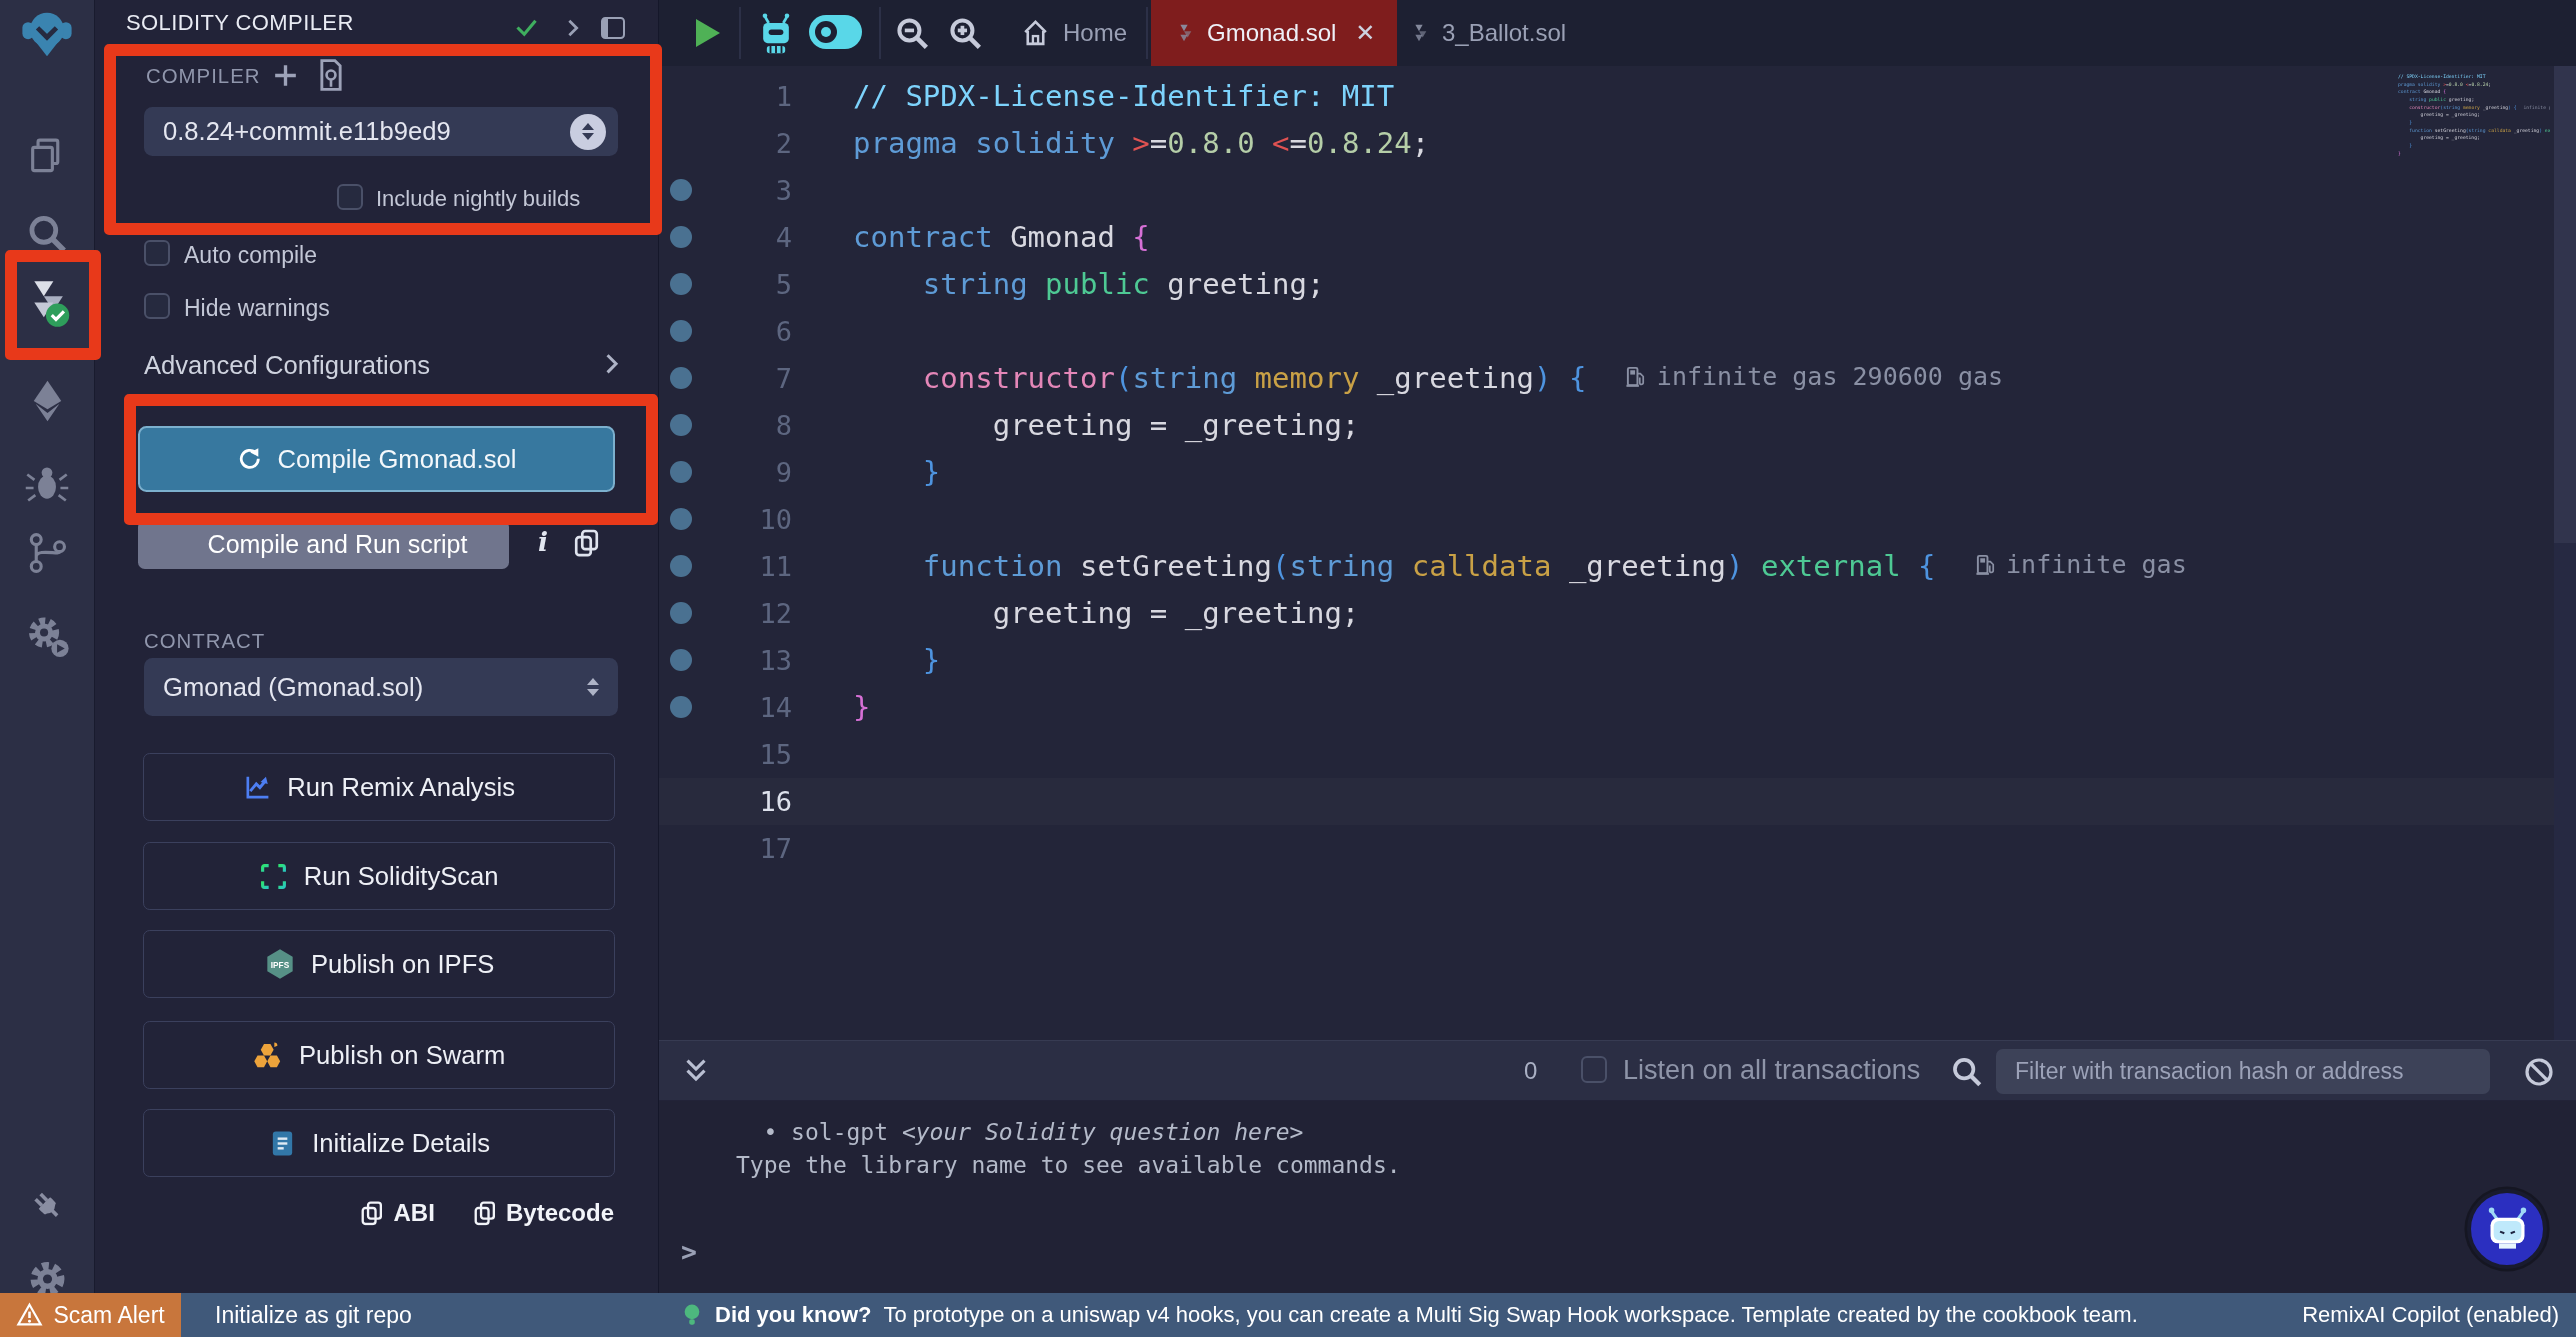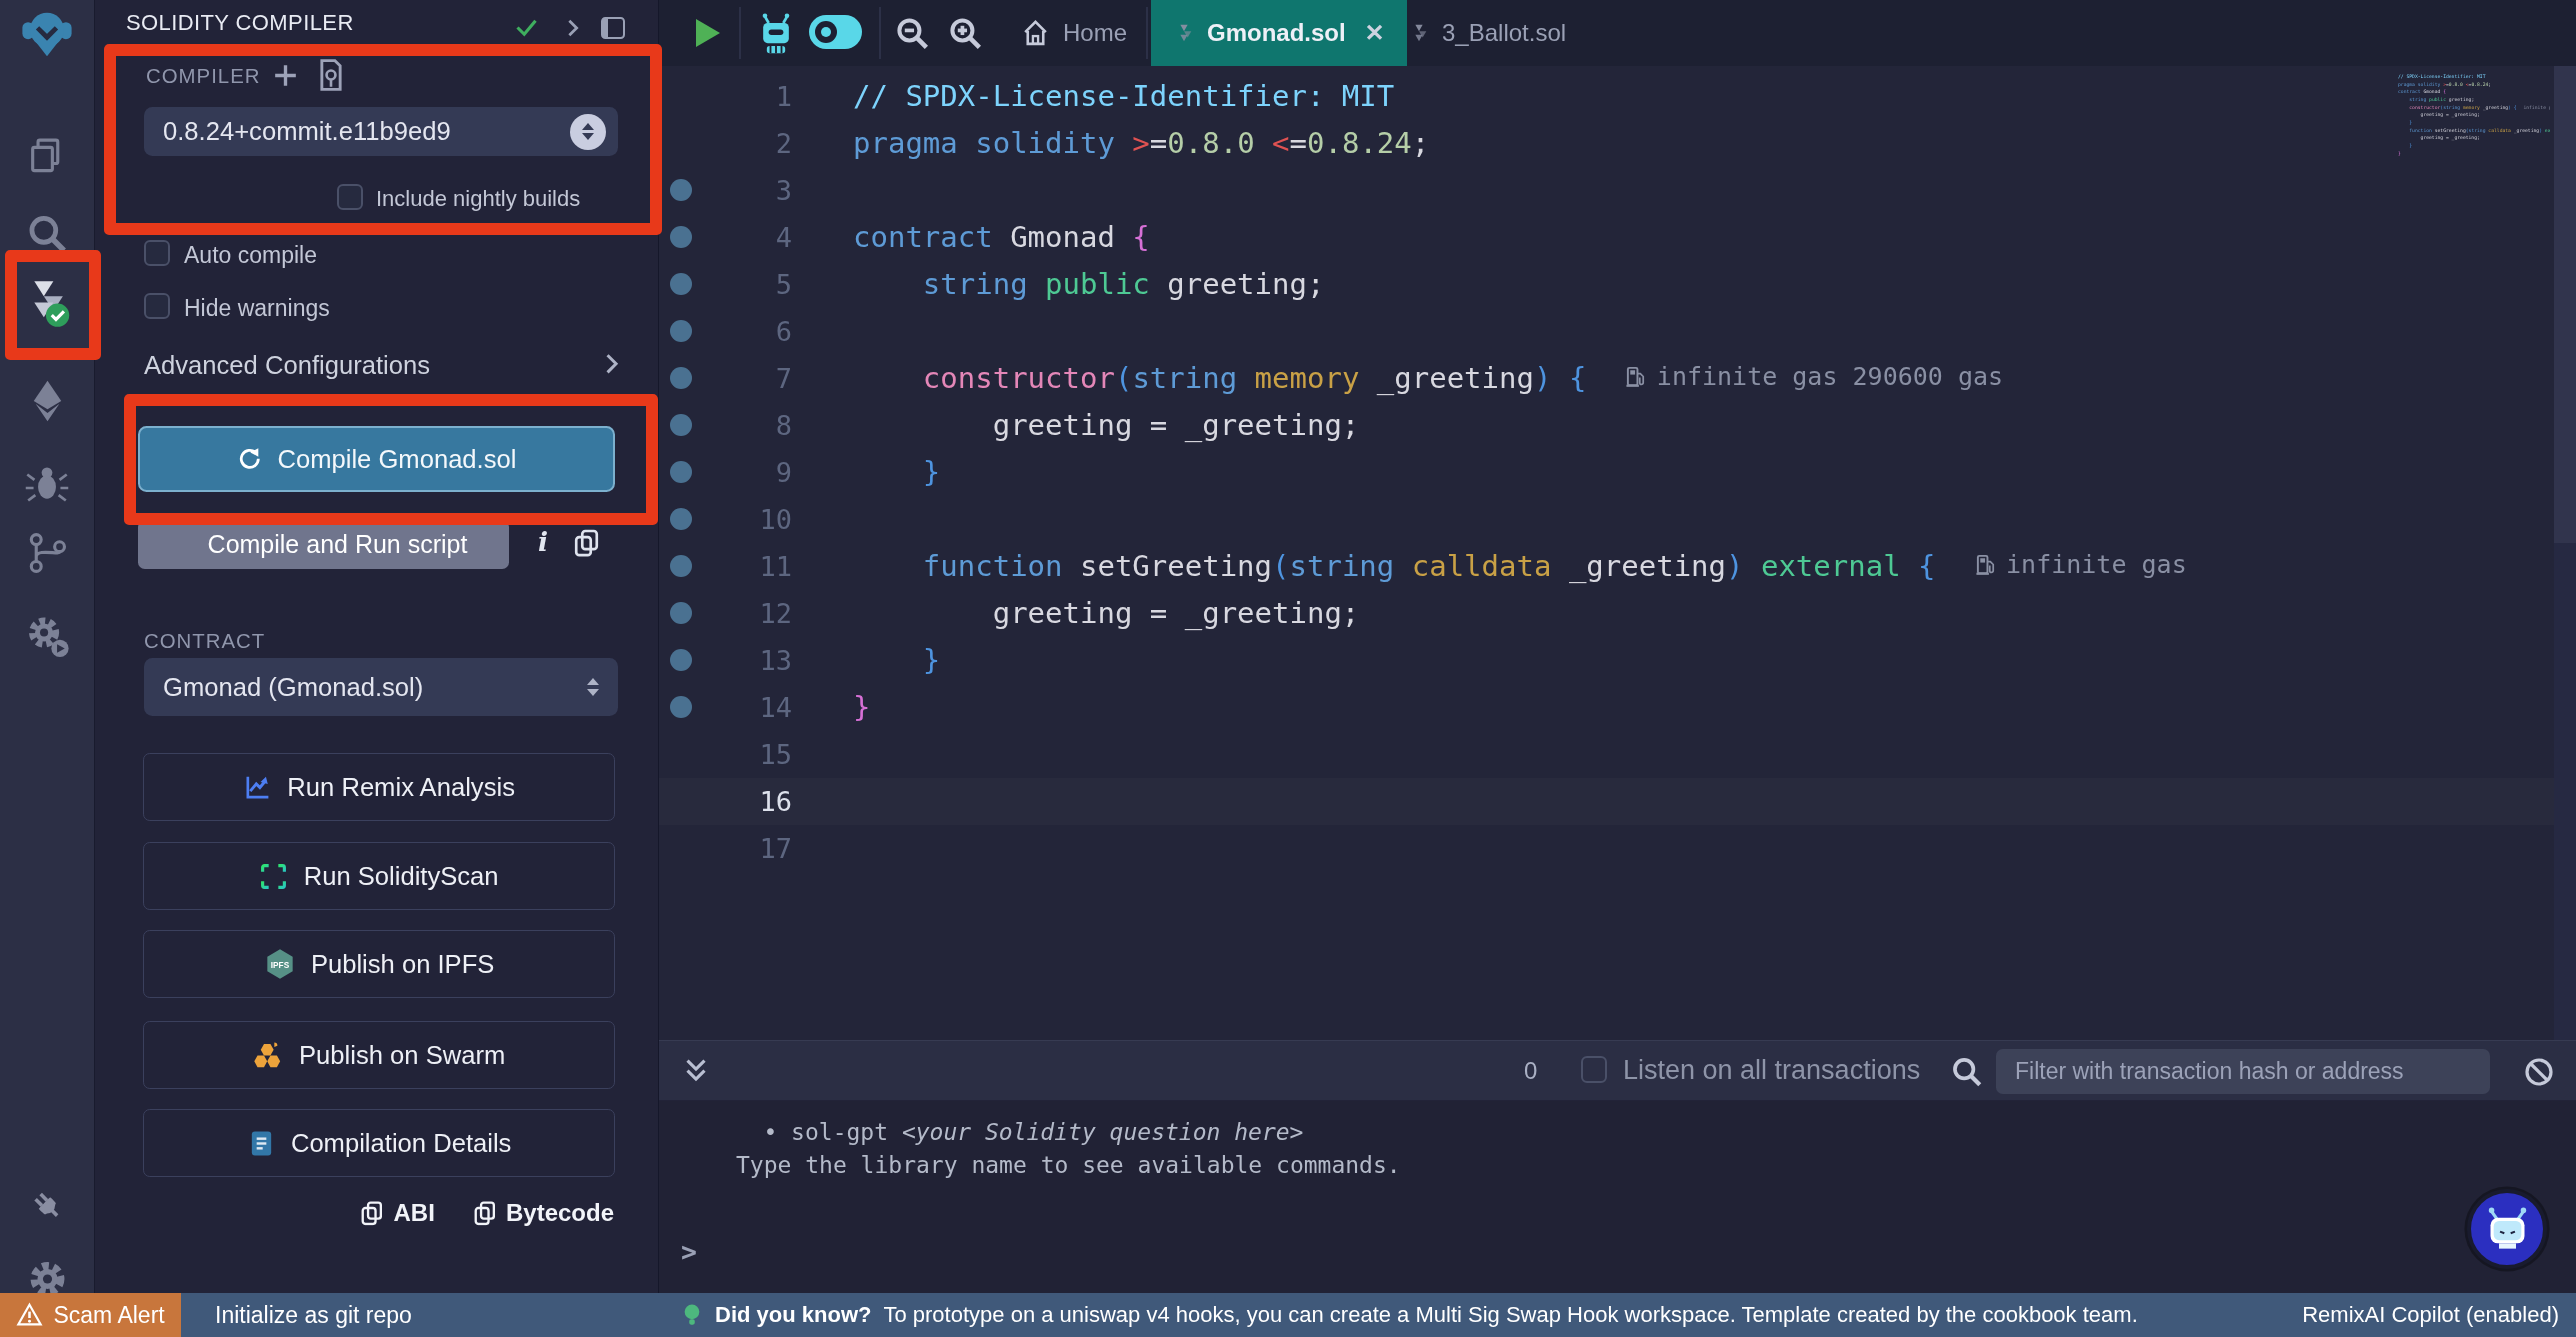--- a/index.html
+++ b/index.html
@@ -22,21 +22,21 @@
   .panel-btn { position:absolute; left:48px; width:472px; height:68px; border:1.7px solid #3b405d; border-radius:6.8px; background:transparent; display:flex; align-items:center; justify-content:center; gap:15.3px; color:#eef0f6; font-size:25.6px; font-weight:500; cursor:pointer; }
   #compile-btn { left:43px; width:477px; background:#37789f; border:2.6px solid #7cb0ce; border-radius:8.5px; color:#f4f8fb; }
   #compile-run-btn { left:43px; width:371px; background:#70758d; border:none; border-radius:6.8px; color:#ffffff; font-size:25px;padding-left:28px; }
   .abi-row { position:absolute; top:1199px; right:44px; display:flex; align-items:center; gap:37px; color:#f2f4f9; font-weight:bold; font-size:24px; }
   .abi-item { display:flex; align-items:center; gap:8.5px; cursor:pointer; }
 
   
   #tabbar { position:absolute; left:659px; top:0; width:1917px; height:66px; background:#1d2032; }
   .tb-sep { position:absolute; top:6.8px; width:1.7px; height:52px; background:#2c3047; }
   .tab { position:absolute; top:0; height:66px; display:flex; align-items:center; gap:12px; padding:0 22px; font-size:24px; color:#9aa0b5; cursor:pointer; }
-  .tab.active { background:#0f766e; color:#eef0f7; font-weight:bold; }
+  .tab.active { background:#7f1d1d; color:#eef0f7; font-weight:normal; }
   .tab-close { font-size:24px; color:#cdd2e0; padding-left:6.8px; cursor:pointer; }
 
   
   #editor { position:absolute; left:659px; top:66px; width:1917px; height:975px; background:#232539; overflow:hidden; }
   #code-lines { position:absolute; left:0; top:6.8px; width:100%; }
   .code-row { display:flex; align-items:center; height:47px; }
   .code-row.active { background:rgba(255,255,255,0.025); }
   .gutter-dot-cell { width:44px; display:flex; justify-content:center; }
   .gutter-dot { width:22px; height:22px; border-radius:50%; background:#4a7191; }
   .line-num { width:111px; text-align:right; padding-right:22px; font-family:"DejaVu Sans Mono", monospace; font-size:27px; color:#5d6680; }
@@ -310,21 +310,21 @@
 
   <button class="panel-btn" style="top:1109px">
     <svg width="29" height="29" viewBox="0 0 24 24">
       <rect x="4" y="2" width="16" height="20" rx="2.5" fill="#3277a8"></rect>
       <g stroke="#dfeaf4" stroke-width="2">
           <line x1="8" y1="8" x2="16" y2="8"></line>
           <line x1="8" y1="12" x2="16" y2="12"></line>
           <line x1="8" y1="16" x2="13" y2="16"></line>
         </g>
     </svg>
-    <span>Compilation Details</span>
+    <span>Initialize Details</span>
   </button>
 
   <div class="abi-row">
     <span class="abi-item">
       <svg width="25.6" height="25.6" viewBox="0 0 24 24" style="color:#f2f4f9">
           <use href="#sym-copy"></use>
         </svg>
       <span>ABI</span>
     </span>
     <span class="abi-item">

